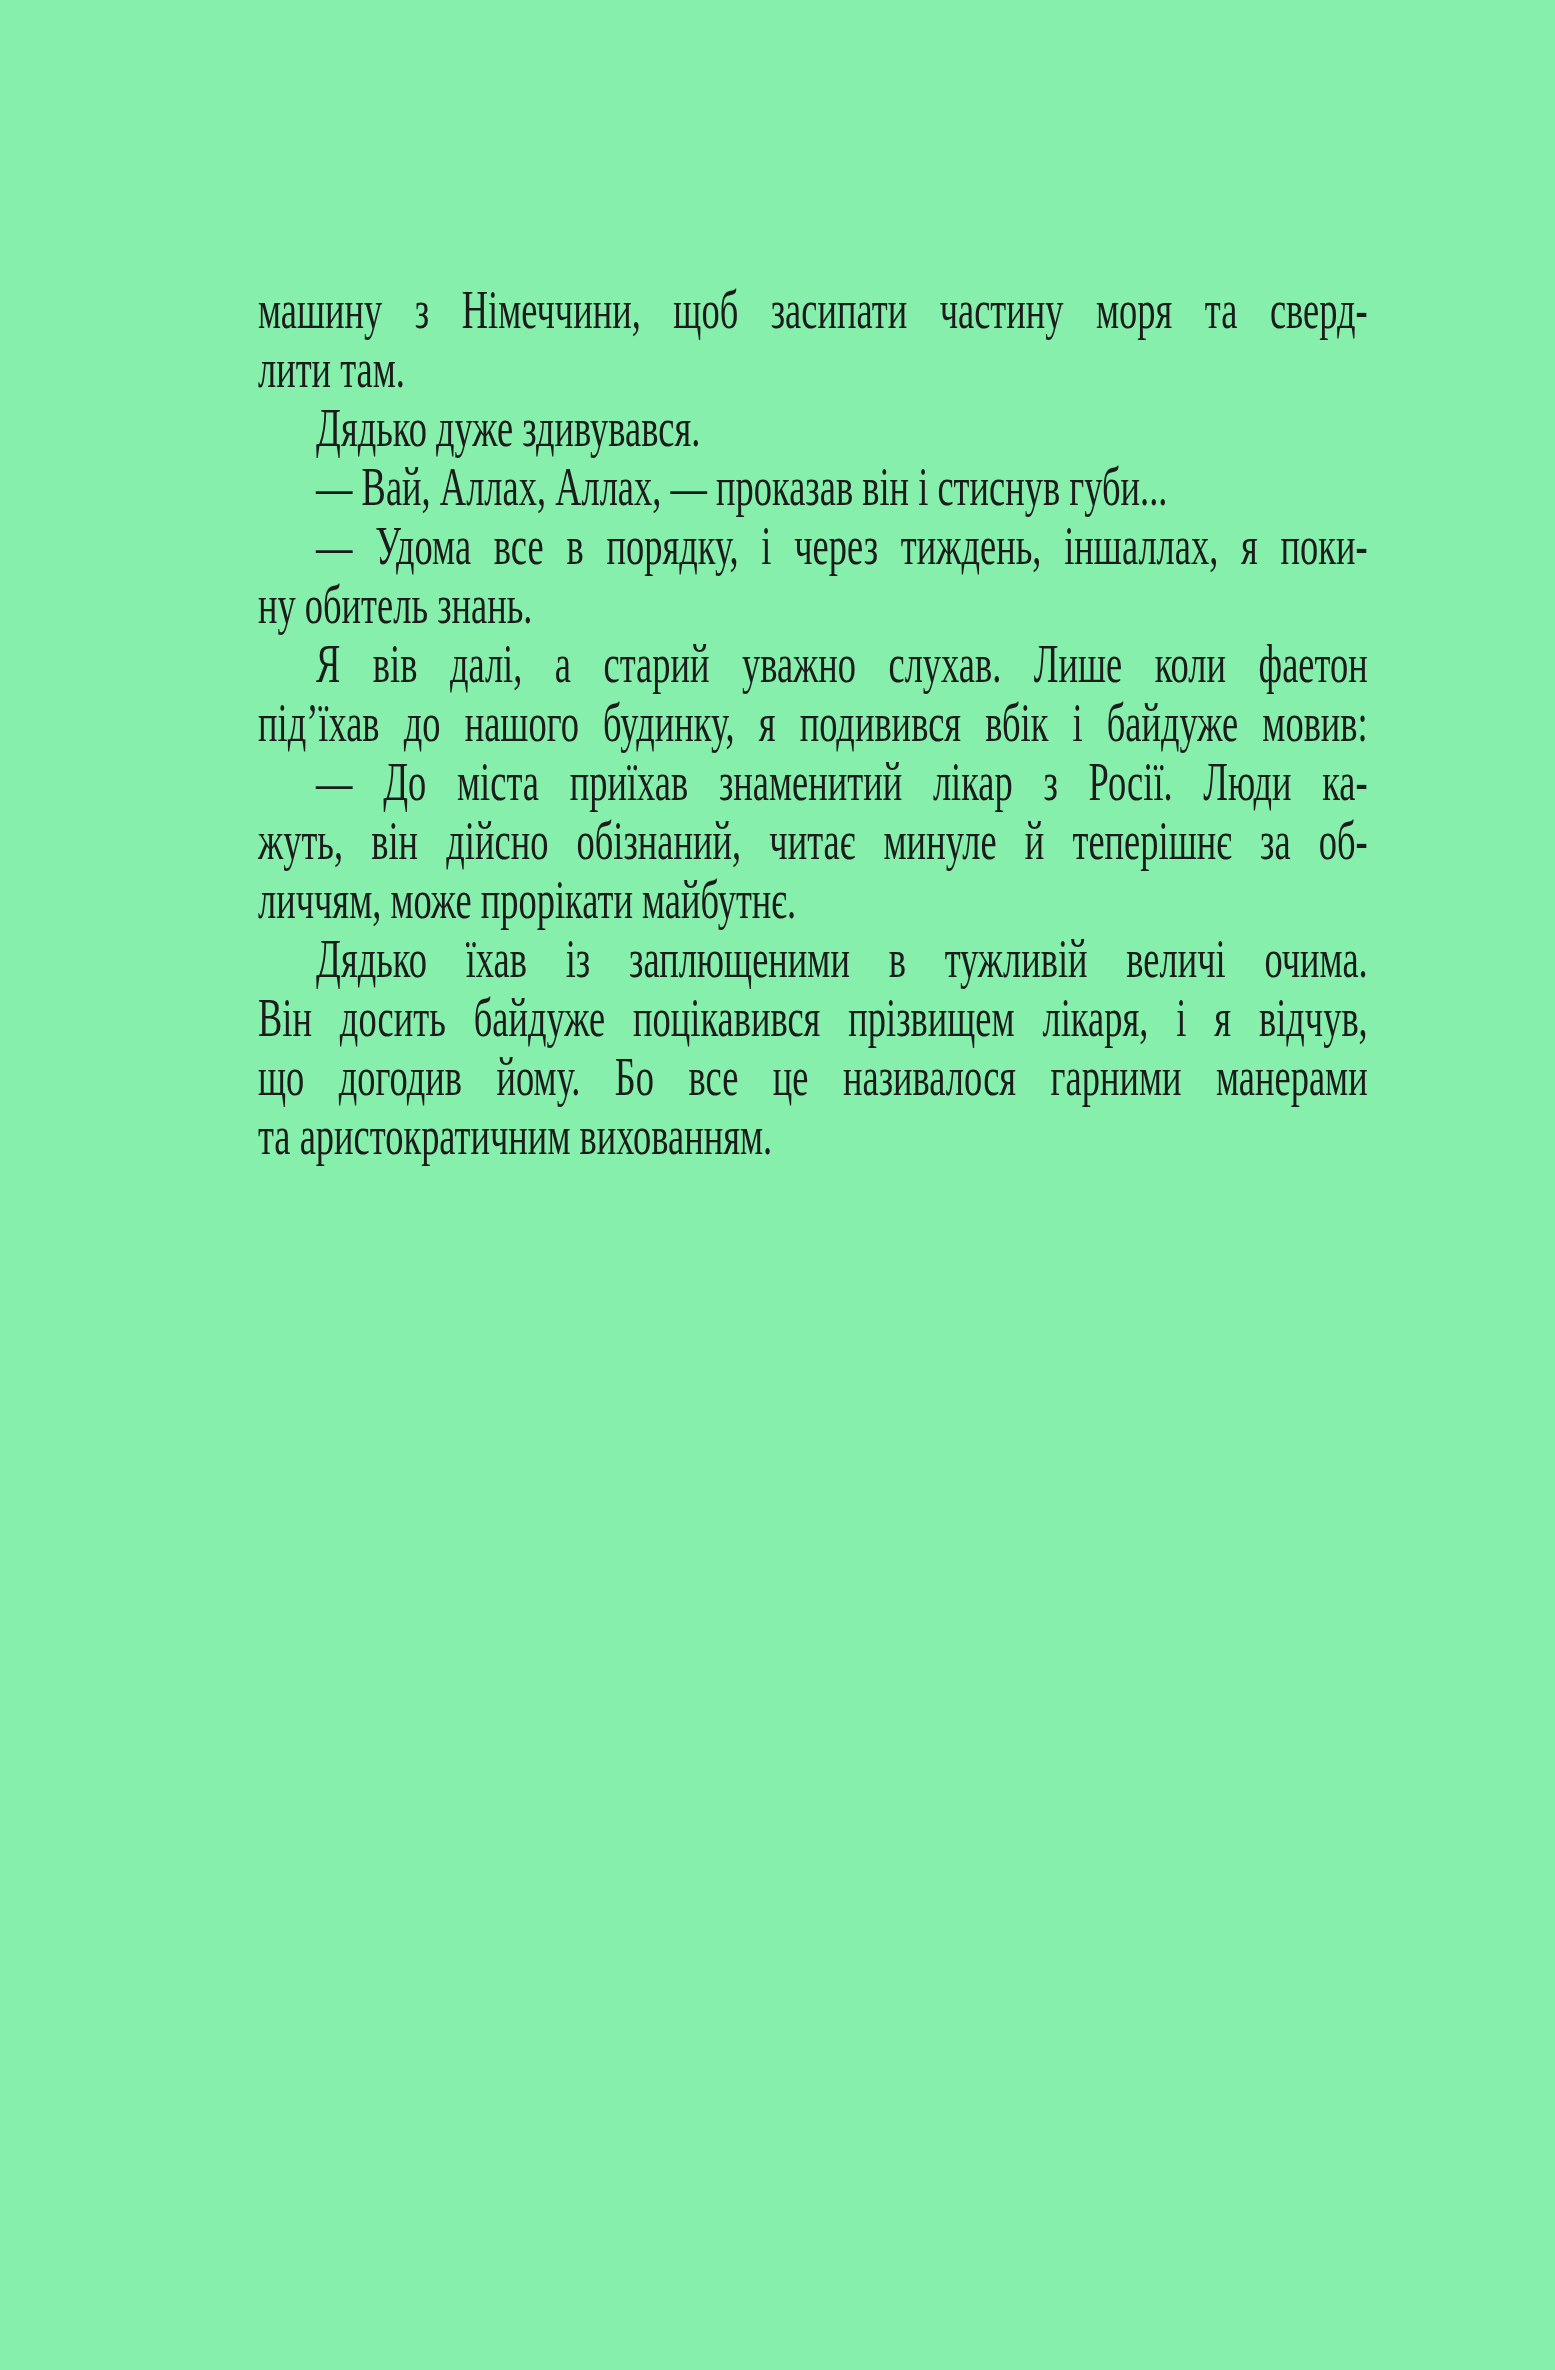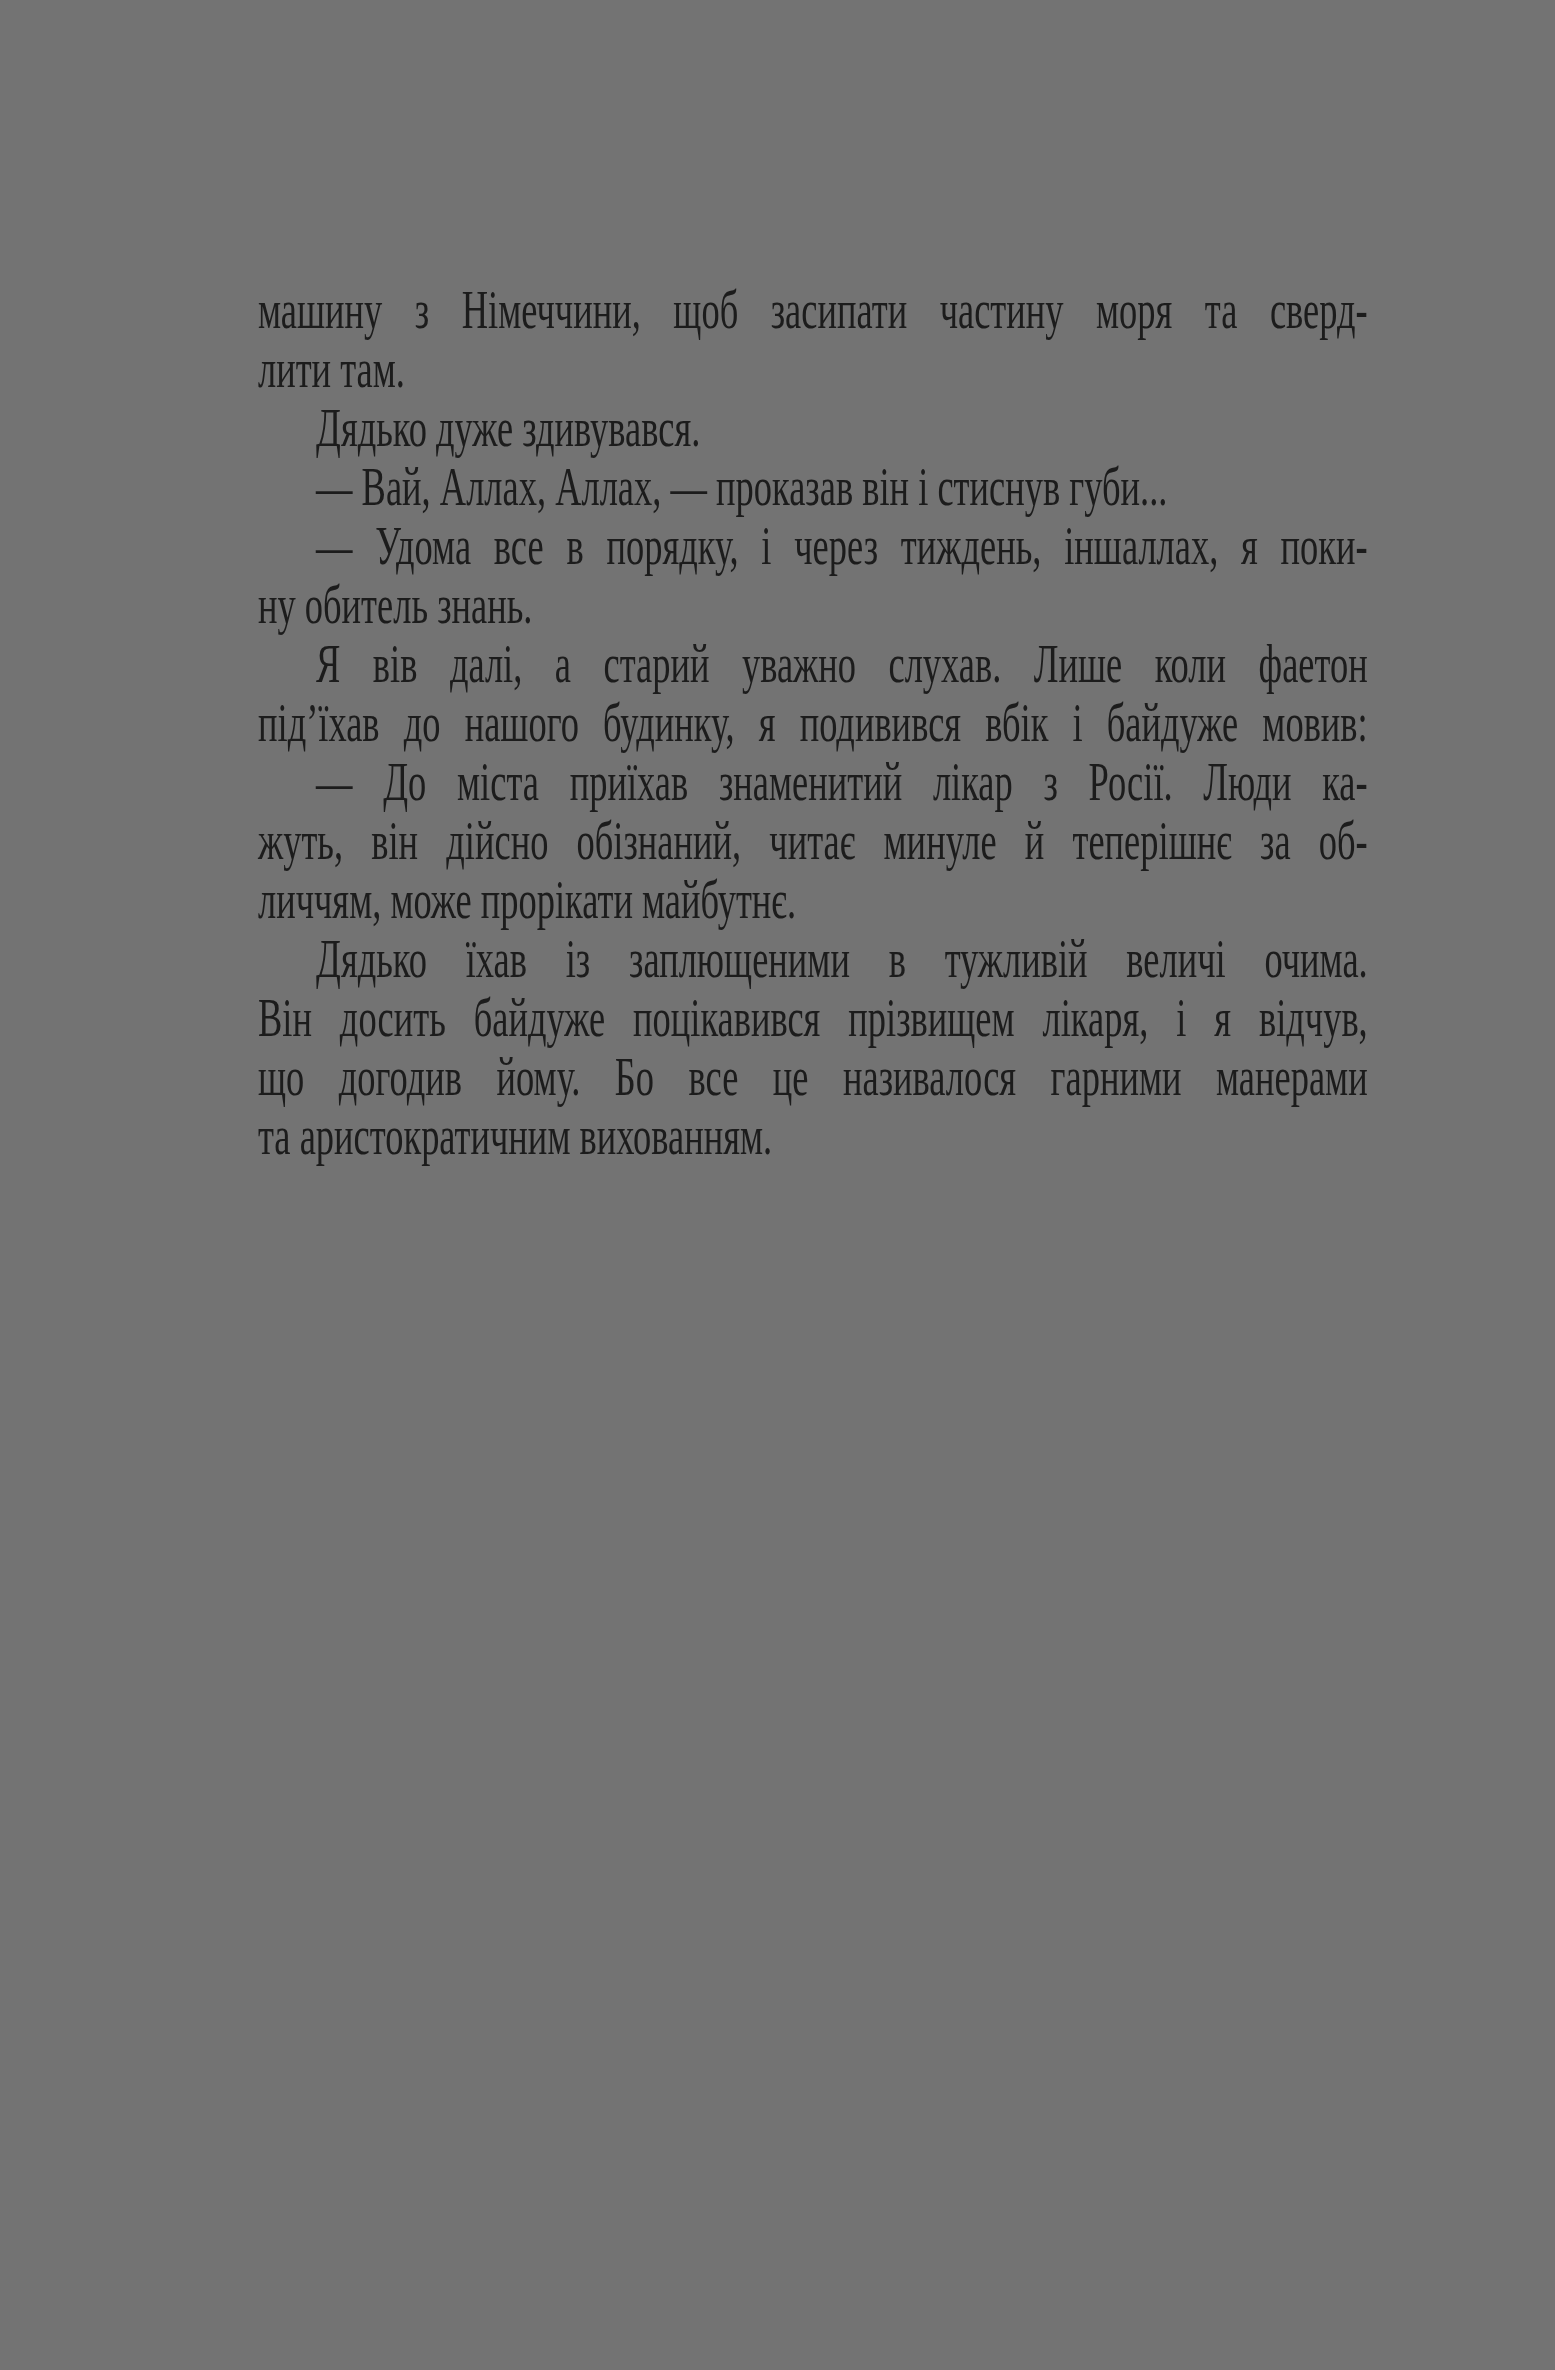--- a/index.html
+++ b/index.html
@@ -4,21 +4,21 @@
 <style>
   html, body {
     margin: 0;
     padding: 0;
     background: #ffffff;
   }
   .page {
     position: relative;
     width: 1555px;
     height: 2371px;
-    background: #737373;
+    background: #86efac;
     overflow: hidden;
     font-family: "Liberation Serif", serif;
   }
   .textblock {
     position: absolute;
     left: 258px;
     top: 281px;
     width: 1644px;              
     transform: scaleX(0.675);   
     transform-origin: 0 0;

